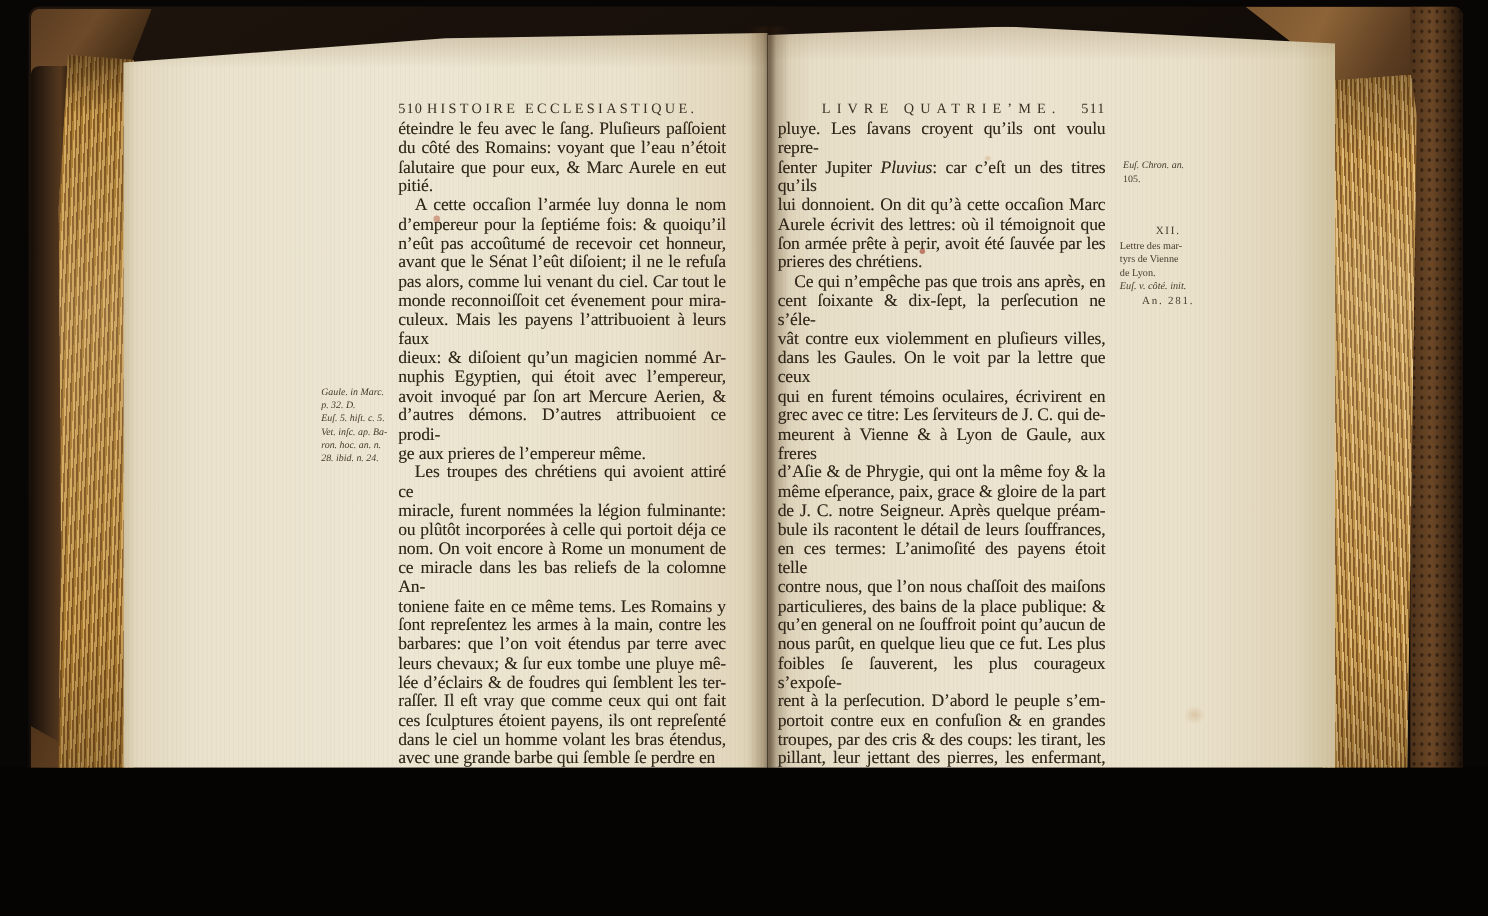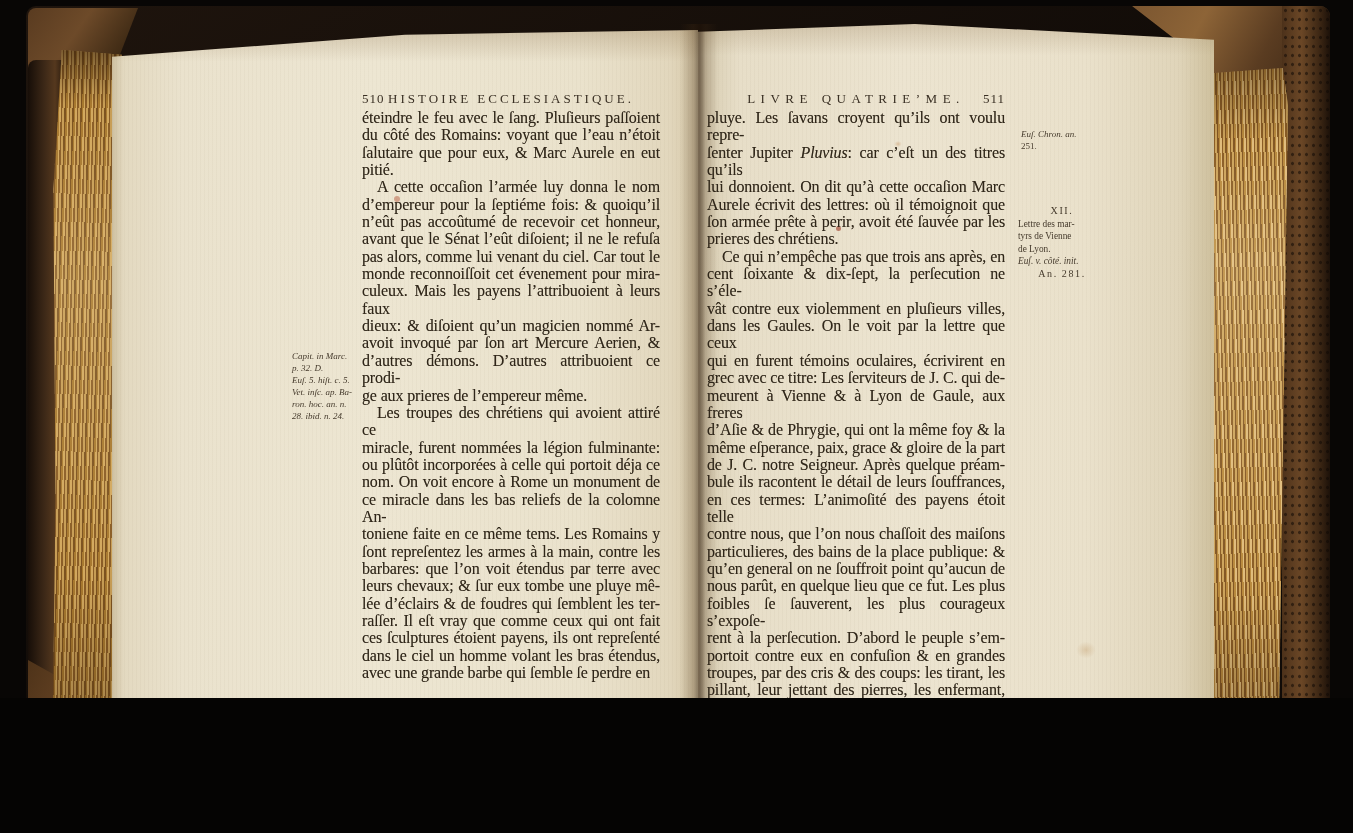--- a/index.html
+++ b/index.html
@@ -76,21 +76,21 @@
   .tcl{left:362px;top:109px;}
   .tcr{left:707px;top:109px;}
   .tline{text-align:justify;text-align-last:justify;white-space:normal;}
   .tline.last{text-align-last:left;}
   .tline.ind{text-indent:15px;}
   .tline.ctr{text-align:center;text-align-last:center;}
   .mnote{position:absolute;font-size:9px;line-height:11.9px;color:#453a2c;}
   .mnote .tline{text-align:left;text-align-last:left;white-space:nowrap;}
   .mnote .tline.ctr{text-align:center;text-align-last:center;letter-spacing:1.6px;font-size:10px;}
   .mnl{left:292px;top:351px;width:68px;}
-  .mnr1{left:1021px;top:129px;width:92px;}
+  .mnr1{left:1021px;top:145px;width:92px;}
   .mnr2{left:1018px;top:205px;width:88px;line-height:12.6px;font-size:9.3px;}
 </style>
 </head>
 <body>
 
 <div class="photo">
   <div class="leather-base"></div>
   <div class="leather-top-left"></div>
   <div class="leather-left-strip"></div>
   <div class="leather-bottom-left"></div>
@@ -121,40 +121,41 @@
       <div class="tline">ſalutaire que pour eux, &amp; Marc Aurele en eut</div>
       <div class="tline last">pitié.</div>
       <div class="tline ind">A cette occaſion l’armée luy donna le nom</div>
       <div class="tline">d’empereur pour la ſeptiéme fois: &amp; quoiqu’il</div>
       <div class="tline">n’eût pas accoûtumé de recevoir cet honneur,</div>
       <div class="tline">avant que le Sénat l’eût diſoient; il ne le refuſa</div>
       <div class="tline">pas alors, comme lui venant du ciel. Car tout le</div>
       <div class="tline">monde reconnoiſſoit cet évenement pour mira-</div>
       <div class="tline">culeux. Mais les payens l’attribuoient à leurs faux</div>
       <div class="tline">dieux: &amp; diſoient qu’un magicien nommé Ar-</div>
+      <div class="tline">nuphis Egyptien, qui étoit avec l’empereur,</div>
       <div class="tline">avoit invoqué par ſon art Mercure Aerien, &amp;</div>
       <div class="tline">d’autres démons. D’autres attribuoient ce prodi-</div>
       <div class="tline last">ge aux prieres de l’empereur même.</div>
       <div class="tline ind">Les troupes des chrétiens qui avoient attiré ce</div>
       <div class="tline">miracle, furent nommées la légion fulminante:</div>
       <div class="tline">ou plûtôt incorporées à celle qui portoit déja ce</div>
       <div class="tline">nom. On voit encore à Rome un monument de</div>
       <div class="tline">ce miracle dans les bas reliefs de la colomne An-</div>
       <div class="tline">toniene faite en ce même tems. Les Romains y</div>
       <div class="tline">ſont repreſentez les armes à la main, contre les</div>
       <div class="tline">barbares: que l’on voit étendus par terre avec</div>
       <div class="tline">leurs chevaux; &amp; ſur eux tombe une pluye mê-</div>
       <div class="tline">lée d’éclairs &amp; de foudres qui ſemblent les ter-</div>
       <div class="tline">raſſer. Il eſt vray que comme ceux qui ont fait</div>
       <div class="tline">ces ſculptures étoient payens, ils ont repreſenté</div>
       <div class="tline">dans le ciel un homme volant les bras étendus,</div>
       <div class="tline last">avec une grande barbe qui ſemble ſe perdre en</div>
     </div>
   <div class="mnote mnl">
-      <div class="tline"><i>Capit. in Marc.</i></div>
+      <div class="tline"><i>Gaule. in Marc.</i></div>
       <div class="tline"><i>p. 32. D.</i></div>
       <div class="tline"><i>Euſ. 5. hiſt. c. 5.</i></div>
       <div class="tline"><i>Vet. inſc. ap. Ba-</i></div>
       <div class="tline"><i>ron. hoc. an. n.</i></div>
       <div class="tline last"><i>28. ibid. n. 24.</i></div>
     </div>
 
   <div class="header hr">
     <span class="rtitle">LIVRE QUATRIE’ME.</span>
     <span class="pnum">511</span>
@@ -185,21 +186,21 @@
       <div class="tline">foibles ſe ſauverent, les plus courageux s’expoſe-</div>
       <div class="tline">rent à la perſecution. D’abord le peuple s’em-</div>
       <div class="tline">portoit contre eux en confuſion &amp; en grandes</div>
       <div class="tline">troupes, par des cris &amp; des coups: les tirant, les</div>
       <div class="tline">pillant, leur jettant des pierres, les enfermant,</div>
       <div class="tline">&amp; faiſant tout ce que peut une multitude éfarou-</div>
       <div class="tline last">chée. On les mena dans la place, où ils furent</div>
     </div>
   <div class="mnote mnr1">
       <div class="tline"><i>Euſ. Chron. an.</i></div>
-      <div class="tline last">251.</div>
+      <div class="tline last">105.</div>
     </div>
   <div class="mnote mnr2">
       <div class="tline ctr">XII.</div>
       <div class="tline">Lettre des mar-</div>
       <div class="tline">tyrs de Vienne</div>
       <div class="tline">de Lyon.</div>
       <div class="tline"><i>Euſ. v. côté. init.</i></div>
       <div class="tline ctr last">An. 281.</div>
     </div>
 </div>

